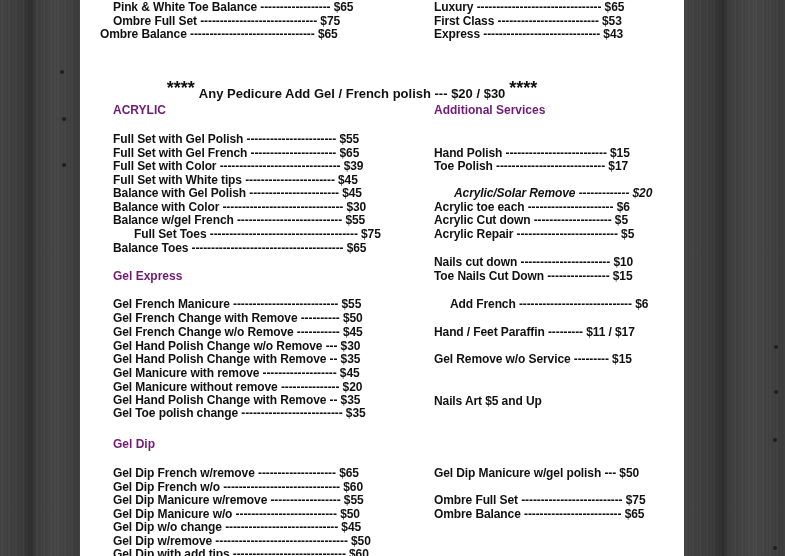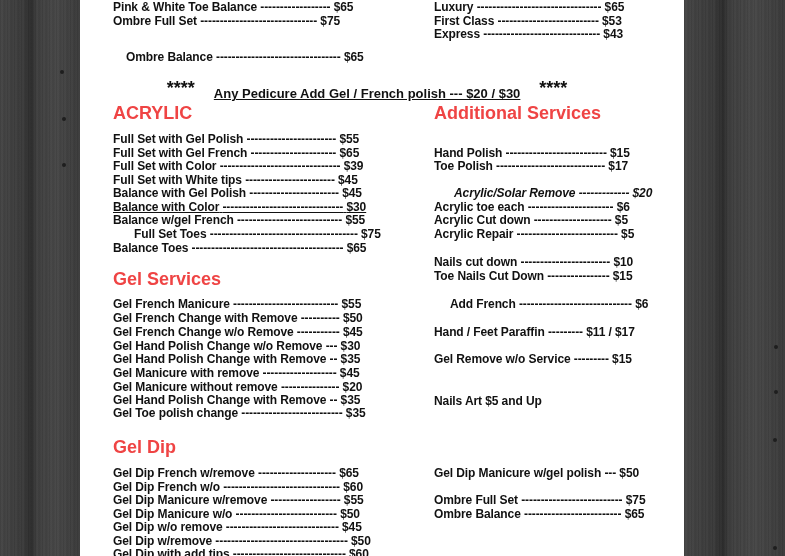--- a/index.html
+++ b/index.html
@@ -18,84 +18,84 @@
     .wood.right { left: 684px; width: 101px; }
     .knot { position: absolute; width: 4px; height: 4px; border-radius: 50%; background: #1e1e1e; }
     .page {
       position: absolute; left: 80px; top: 0; width: 604px; height: 556px;
       background: #ffffff; overflow: hidden;
     }
     .line {
       position: absolute; font-size: 12px; font-weight: bold; color: #111;
       white-space: pre; line-height: 13px; letter-spacing: -0.1px;
     }
-    .heading { position: absolute; font-size: 18px; font-weight: bold; color: #ef4444; white-space: pre; }
+    .heading { position: absolute; font-size: 12px; font-weight: bold; color: #701a75; white-space: pre; }
     .banner {
       position: absolute; left: 69px; top: 60px; font-weight: bold; color: #111; white-space: pre;
     }
     .stars { font-size: 18px; }
-    .banner-text { font-size: 13px; text-decoration: underline; position: relative; top: 4px; margin: 0 19px; }
+    .banner-text { font-size: 13px; position: relative; top: 4px; margin: 0 4px; }
   </style>
 </head>
 <body>
 
 <div class="wood left">
   <div class="knot" style="left:60px;top:70px;"></div>
   <div class="knot" style="left:62px;top:117px;"></div>
   <div class="knot" style="left:62px;top:163px;"></div>
 </div>
 <div class="wood right">
   <div class="knot" style="left:90px;top:345px;"></div>
   <div class="knot" style="left:90px;top:390px;"></div>
   <div class="knot" style="left:89px;top:438px;"></div>
   <div class="knot" style="left:89px;top:546px;"></div>
 </div>
 
 <div class="page">
 
   <div class="line" style="left:33px;top:1px;"><span>Pink &amp; White Toe Balance</span> <span>------------------</span> <span>$65</span></div>
   <div class="line" style="left:33px;top:15px;"><span>Ombre Full Set</span> <span>------------------------------</span> <span>$75</span></div>
-  <div class="line" style="left:46px;top:28px;margin-top:23px;"><span>Ombre Balance</span> <span>--------------------------------</span> <span>$65</span></div>
+  <div class="line" style="left:20px;top:28px;"><span>Ombre Balance</span> <span>--------------------------------</span> <span>$65</span></div>
 
   <div class="line" style="left:354px;top:1px;"><span>Luxury</span> <span>--------------------------------</span> <span>$65</span></div>
   <div class="line" style="left:354px;top:15px;"><span>First Class</span> <span>--------------------------</span> <span>$53</span></div>
   <div class="line" style="left:354px;top:28px;"><span>Express</span> <span>------------------------------</span> <span>$43</span></div>
 
   <div class="banner">
     <span class="stars">****</span><span class="banner-text">Any Pedicure Add Gel / French polish --- $20 / $30</span><span class="stars">****</span>
   </div>
 
   <div class="heading" style="left:33px;top:103px;">ACRYLIC</div>
   <div class="line" style="left:33px;top:133px;"><span>Full Set with Gel Polish</span> <span>-----------------------</span> <span>$55</span></div>
   <div class="line" style="left:33px;top:147px;"><span>Full Set with Gel French</span> <span>----------------------</span> <span>$65</span></div>
   <div class="line" style="left:33px;top:160px;"><span>Full Set with Color</span> <span>-------------------------------</span> <span>$39</span></div>
   <div class="line" style="left:33px;top:174px;"><span>Full Set with White tips</span> <span>-----------------------</span> <span>$45</span></div>
   <div class="line" style="left:33px;top:187px;"><span>Balance with Gel Polish</span> <span>-----------------------</span> <span>$45</span></div>
-  <div class="line" style="left:33px;top:201px;text-decoration:underline;"><span>Balance with Color</span> <span>-------------------------------</span> <span>$30</span></div>
+  <div class="line" style="left:33px;top:201px;"><span>Balance with Color</span> <span>-------------------------------</span> <span>$30</span></div>
   <div class="line" style="left:33px;top:214px;"><span>Balance w/gel French</span> <span>---------------------------</span> <span>$55</span></div>
   <div class="line" style="left:33px;top:228px;margin-left:21px;"><span>Full Set Toes</span> <span>--------------------------------------</span> <span>$75</span></div>
   <div class="line" style="left:33px;top:242px;"><span>Balance Toes</span> <span>---------------------------------------</span> <span>$65</span></div>
 
-  <div class="heading" style="left:33px;top:269px;">Gel Services</div>
+  <div class="heading" style="left:33px;top:269px;">Gel Express</div>
   <div class="line" style="left:33px;top:298px;"><span>Gel French Manicure</span> <span>---------------------------</span> <span>$55</span></div>
   <div class="line" style="left:33px;top:312px;"><span>Gel French Change with Remove</span> <span>----------</span> <span>$50</span></div>
   <div class="line" style="left:33px;top:326px;"><span>Gel French Change w/o Remove</span> <span>-----------</span> <span>$45</span></div>
   <div class="line" style="left:33px;top:340px;"><span>Gel Hand Polish Change w/o Remove</span> <span>---</span> <span>$30</span></div>
   <div class="line" style="left:33px;top:353px;"><span>Gel Hand Polish Change with Remove</span> <span>--</span> <span>$35</span></div>
   <div class="line" style="left:33px;top:367px;"><span>Gel Manicure with remove</span> <span>-------------------</span> <span>$45</span></div>
   <div class="line" style="left:33px;top:381px;"><span>Gel Manicure without remove</span> <span>---------------</span> <span>$20</span></div>
   <div class="line" style="left:33px;top:394px;"><span>Gel Hand Polish Change with Remove</span> <span>--</span> <span>$35</span></div>
   <div class="line" style="left:33px;top:407px;"><span>Gel Toe polish change</span> <span>--------------------------</span> <span>$35</span></div>
 
   <div class="heading" style="left:33px;top:437px;">Gel Dip</div>
   <div class="line" style="left:33px;top:467px;"><span>Gel Dip French w/remove</span> <span>--------------------</span> <span>$65</span></div>
   <div class="line" style="left:33px;top:481px;"><span>Gel Dip French w/o</span> <span>------------------------------</span> <span>$60</span></div>
   <div class="line" style="left:33px;top:494px;"><span>Gel Dip Manicure w/remove</span> <span>------------------</span> <span>$55</span></div>
   <div class="line" style="left:33px;top:508px;"><span>Gel Dip Manicure w/o</span> <span>--------------------------</span> <span>$50</span></div>
-  <div class="line" style="left:33px;top:521px;"><span>Gel Dip w/o remove</span> <span>-----------------------------</span> <span>$45</span></div>
+  <div class="line" style="left:33px;top:521px;"><span>Gel Dip w/o change</span> <span>-----------------------------</span> <span>$45</span></div>
   <div class="line" style="left:33px;top:535px;"><span>Gel Dip w/remove</span> <span>----------------------------------</span> <span>$50</span></div>
   <div class="line" style="left:33px;top:548px;"><span>Gel Dip with add tips</span> <span>-----------------------------</span> <span>$60</span></div>
 
   <div class="heading" style="left:354px;top:103px;">Additional Services</div>
   <div class="line" style="left:354px;top:147px;"><span>Hand Polish</span> <span>--------------------------</span> <span>$15</span></div>
   <div class="line" style="left:354px;top:160px;"><span>Toe Polish</span> <span>----------------------------</span> <span>$17</span></div>
   <div class="line" style="left:374px;top:187px;font-style:italic;"><span>Acrylic/Solar Remove</span> <span>-------------</span> <span>$20</span></div>
   <div class="line" style="left:354px;top:201px;"><span>Acrylic toe each</span> <span>----------------------</span> <span>$6</span></div>
   <div class="line" style="left:354px;top:214px;"><span>Acrylic Cut down</span> <span>--------------------</span> <span>$5</span></div>
   <div class="line" style="left:354px;top:228px;"><span>Acrylic Repair</span> <span>--------------------------</span> <span>$5</span></div>

